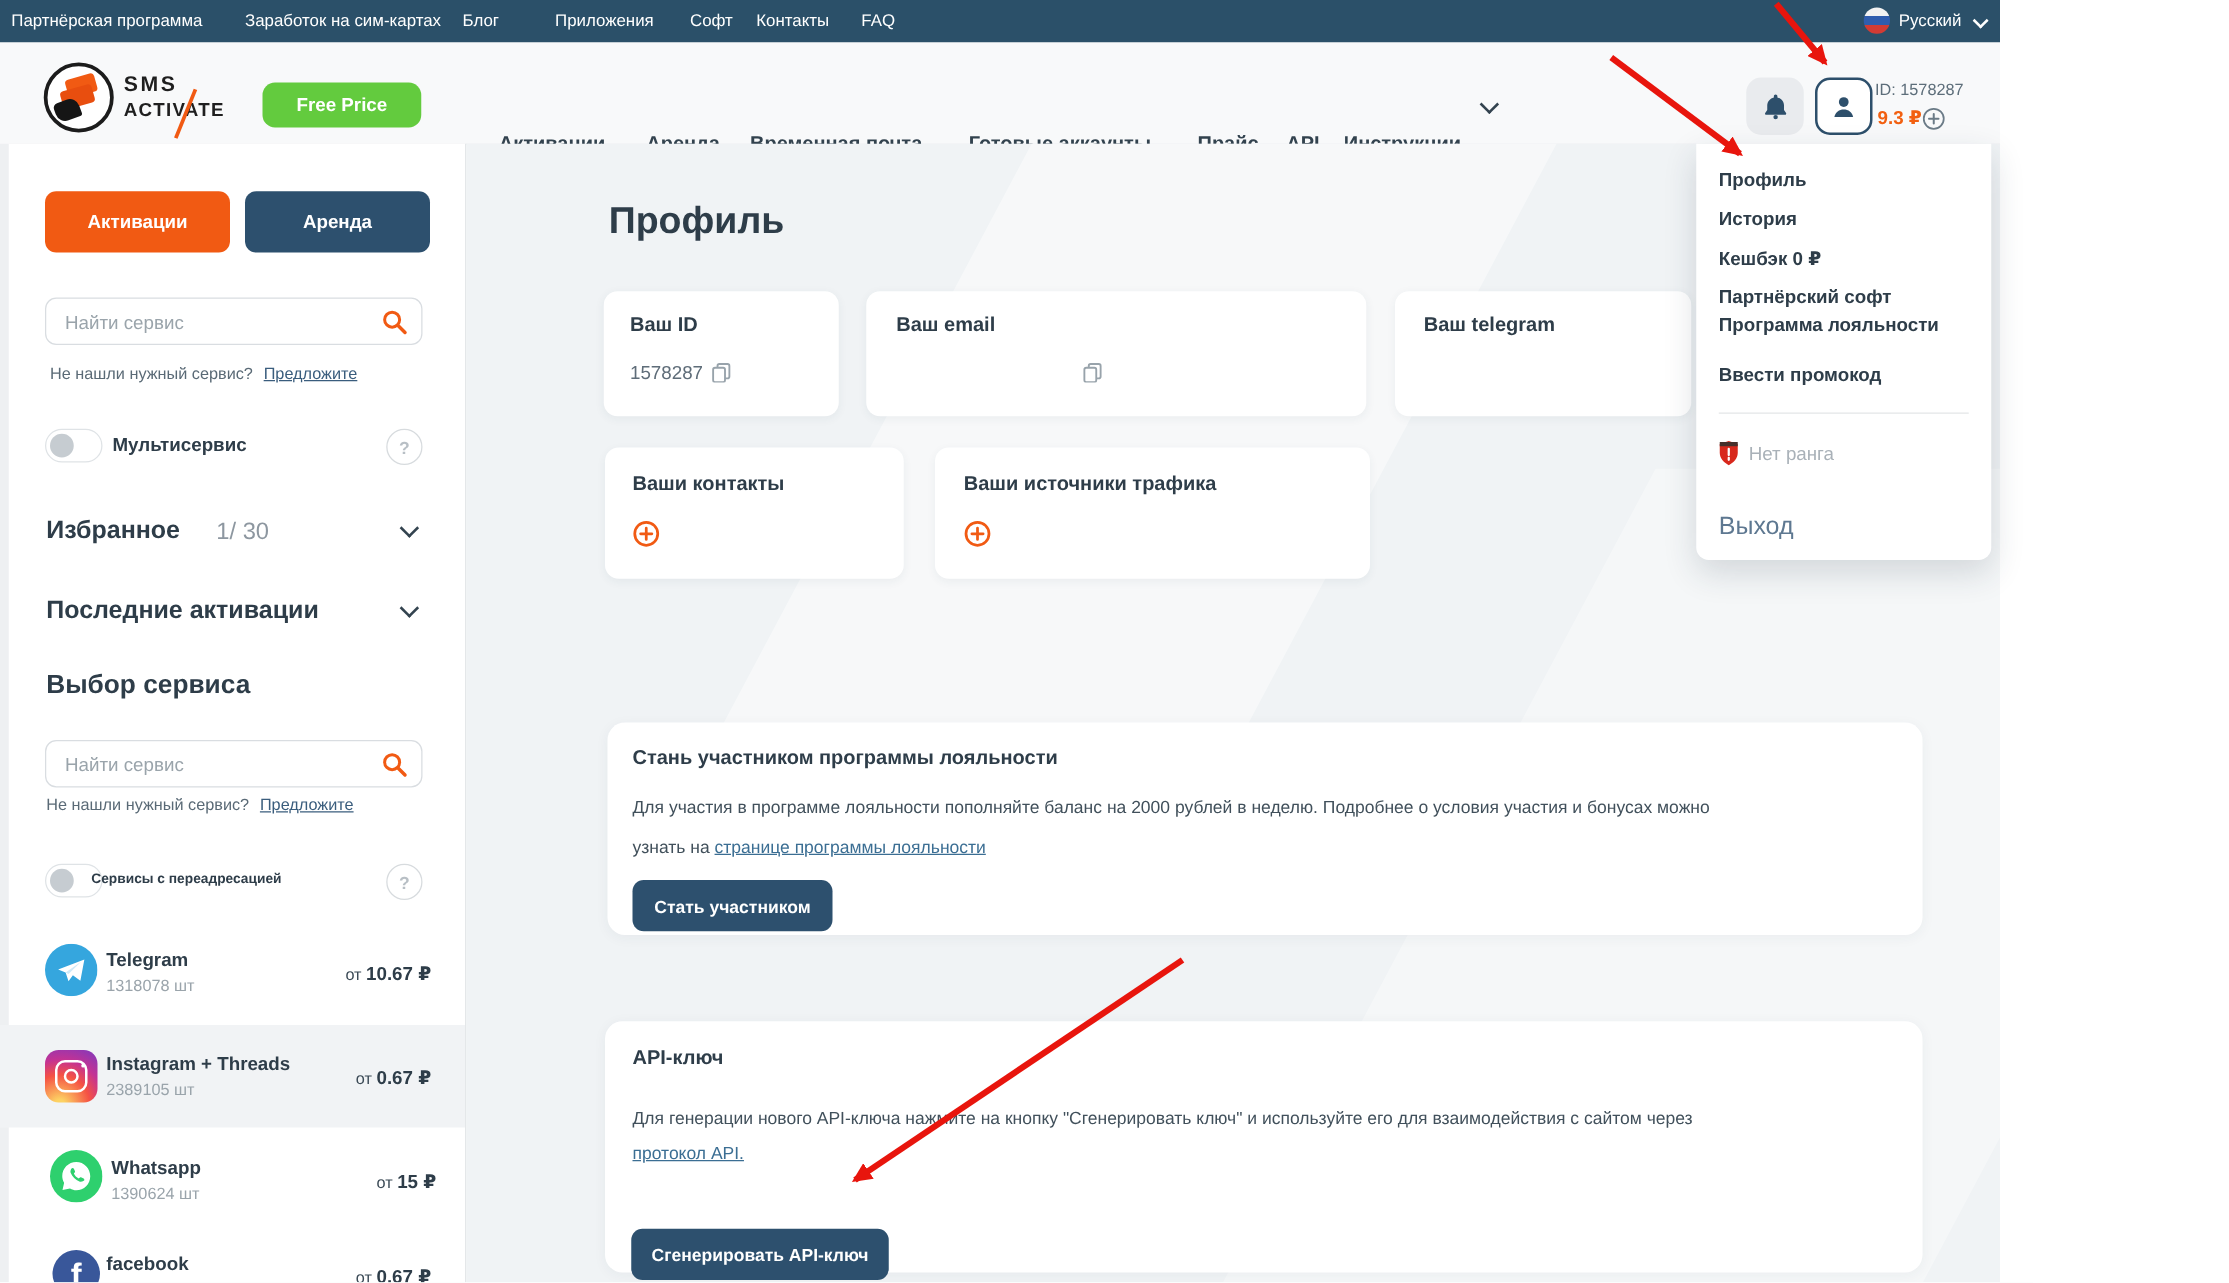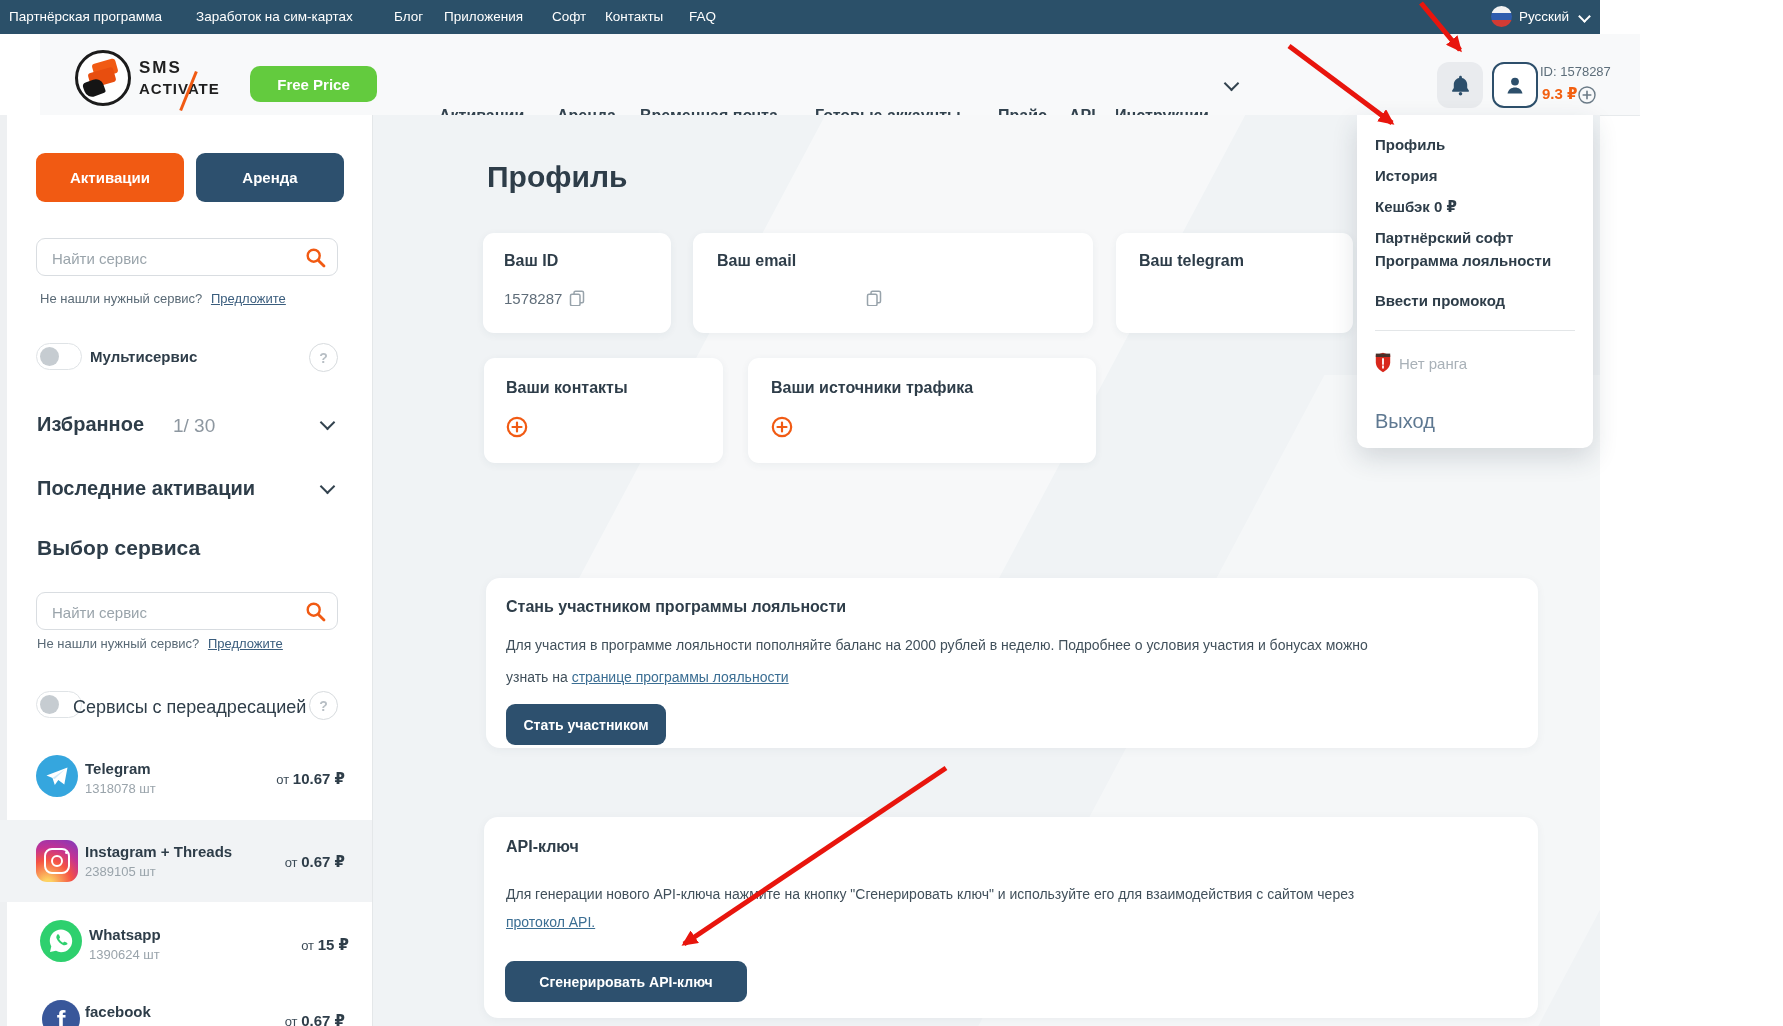--- a/index.html
+++ b/index.html
@@ -6,21 +6,21 @@
   body{font-family:"Liberation Sans","DejaVu Sans",sans-serif;color:#2e3d49;}
   .page{position:relative;width:1783px;height:1026px;overflow:hidden;background:#fff;}
   .a{position:absolute;}
   .site{position:absolute;left:0;top:0;width:1600px;height:1026px;}
   
   .topbar{position:absolute;left:0;top:0;width:1600px;height:34px;background:#2b5069;}
   .tb-item{position:absolute;top:9px;font-size:13.5px;color:#fff;white-space:nowrap;cursor:pointer;}
   .flag{position:absolute;width:21px;height:21px;border-radius:50%;overflow:hidden;
         background:linear-gradient(180deg,#f2f2f2 0 34%,#2f5dae 34% 67%,#d23b34 67% 100%);}
   
-  .header{position:absolute;left:0;top:34px;width:1600px;height:81px;background:#f8f9fa;border-bottom:1px solid #e7eaec;margin-left:40px;}
+  .header{position:absolute;left:0;top:34px;width:1600px;height:81px;background:#f8f9fa;border-bottom:1px solid #e7eaec;}
   .hnav{position:absolute;top:73px;font-size:16px;font-weight:700;color:#32424e;white-space:nowrap;cursor:pointer;}
   .chev{display:inline-block;width:9px;height:9px;border-right:2.4px solid #33434f;border-bottom:2.4px solid #33434f;transform:rotate(45deg);}
   .chev.white{border-color:#fff;width:7px;height:7px;}
   .iconbtn{position:absolute;width:46px;height:46px;border-radius:12px;display:flex;align-items:center;justify-content:center;cursor:pointer;}
   .card{position:absolute;background:#fff;border-radius:11px;box-shadow:0 2px 8px rgba(40,60,80,.06);}
   .bigcard{position:absolute;background:#fff;border-radius:14px;box-shadow:0 2px 10px rgba(40,60,80,.05);}
   .cardlabel{position:absolute;font-size:16px;font-weight:700;color:#2e3d49;}
   .btn-navy{position:absolute;background:#2d506e;color:#fff;font-weight:700;font-size:14px;border:none;border-radius:9px;display:flex;align-items:center;justify-content:center;cursor:pointer;font-family:inherit;}
   .searchbox{position:absolute;width:302px;height:38px;background:#fff;border:1px solid #d9dde1;border-radius:9px;box-sizing:border-box;}
   .searchbox input{position:absolute;left:13px;top:0;width:250px;height:36px;border:none;outline:none;background:transparent;font-size:15px;color:#55656f;font-family:inherit;}
@@ -39,21 +39,21 @@
 </style>
 </head>
 <body>
 
 <div class="page">
 <div class="site">
 
   <div class="topbar">
     <span class="tb-item" style="left:9px">Партнёрская программа</span>
     <span class="tb-item" style="left:196px">Заработок на сим-картах</span>
-    <span class="tb-item" style="left:394px">Блог</span>
+    <span class="tb-item" style="left:370px">Блог</span>
     <span class="tb-item" style="left:444px">Приложения</span>
     <span class="tb-item" style="left:552px">Софт</span>
     <span class="tb-item" style="left:605px">Контакты</span>
     <span class="tb-item" style="left:689px">FAQ</span>
     <span class="flag" style="left:1491px;top:6px"></span>
     <span class="tb-item" style="left:1519px">Русский</span>
     <span class="chev white a" style="left:1580px;top:12px"></span>
   </div>
 
   <div class="header">
@@ -147,21 +147,21 @@
       </svg>
     </div>
     <div class="a" style="left:37px;top:521px;font-size:13px;color:#5a6a76">
       <span>Не нашли нужный сервис?</span>
       <span class="underl" style="color:#3a5d7d;margin-left:5px">Предложите</span>
     </div>
 
     <div class="toggle" style="left:36px;top:576px">
           <div class="knob"></div>
         </div>
-    <div class="a" style="left:73px;top:582px;font-size:18px;font-weight:400">Сервисы с переадресацией</div>
+    <div class="a" style="left:73px;top:582px;font-size:11px;font-weight:700">Сервисы с переадресацией</div>
     <div class="qmark" style="left:309px;top:576px">?</div>
 
     <div class="a" style="left:0;top:633px;width:373px;height:72px;cursor:pointer">
       <svg class="a" style="left:36px;top:7px" width="42" height="42" viewBox="0 0 42 42">
         <circle cx="21" cy="21" r="21" fill="#35a6de"></circle>
         <path d="M31.5 12.5 L10.5 20.6 l6 2.3 2.3 7 3.5-4.8 6 4.4z" fill="#fff"></path>
         <path d="M16.5 22.9l12.6-8.7-10.3 9.9z" fill="#cfe9f8"></path>
       </svg>
       <div class="svcname" style="left:85px;top:12px">Telegram</div>
       <div class="svcqty" style="left:85px;top:33px">1318078 шт</div>
@@ -246,21 +246,21 @@
     <span>узнать на </span><span class="underl" style="color:#3b6e93">странице программы лояльности</span>
   </div>
   <button class="btn-navy" style="left:506px;top:704px;width:160px;height:41px">Стать участником</button>
 
   <div class="bigcard" style="left:484px;top:817px;width:1054px;height:201px"></div>
   <div class="cardlabel" style="left:506px;top:838px">API-ключ</div>
   <div class="a" style="left:506px;top:886px;font-size:14px;color:#41505b">Для генерации нового API-ключа нажмите на кнопку "Сгенерировать ключ" и используйте его для взаимодействия с сайтом через</div>
   <div class="a" style="left:506px;top:914px;font-size:14px">
     <span class="underl" style="color:#3b6e93">протокол API.</span>
   </div>
-  <button class="btn-navy" style="left:505px;top:961px;width:242px;height:41px">Сгенерировать API-ключ</button>
+  <button class="btn-navy" style="left:505px;top:983px;width:206px;height:41px">Сгенерировать API-ключ</button>
 
   <div class="a" style="left:1357px;top:115px;width:236px;height:333px;background:#fff;border-radius:0 0 10px 10px;box-shadow:0 10px 26px rgba(30,50,70,.16);z-index:5">
     <div class="menu-item" style="top:21px">Профиль</div>
     <div class="menu-item" style="top:52px">История</div>
     <div class="menu-item" style="top:83px">Кешбэк 0 ₽</div>
     <div class="menu-item" style="top:114px">Партнёрский софт</div>
     <div class="menu-item" style="top:137px">Программа лояльности</div>
     <div class="menu-item" style="top:177px">Ввести промокод</div>
     <div class="a" style="left:18px;top:215px;width:200px;height:1px;background:#e3e6e8"></div>
     <svg class="a" style="left:18px;top:237px" width="16" height="21" viewBox="0 0 16 21">

